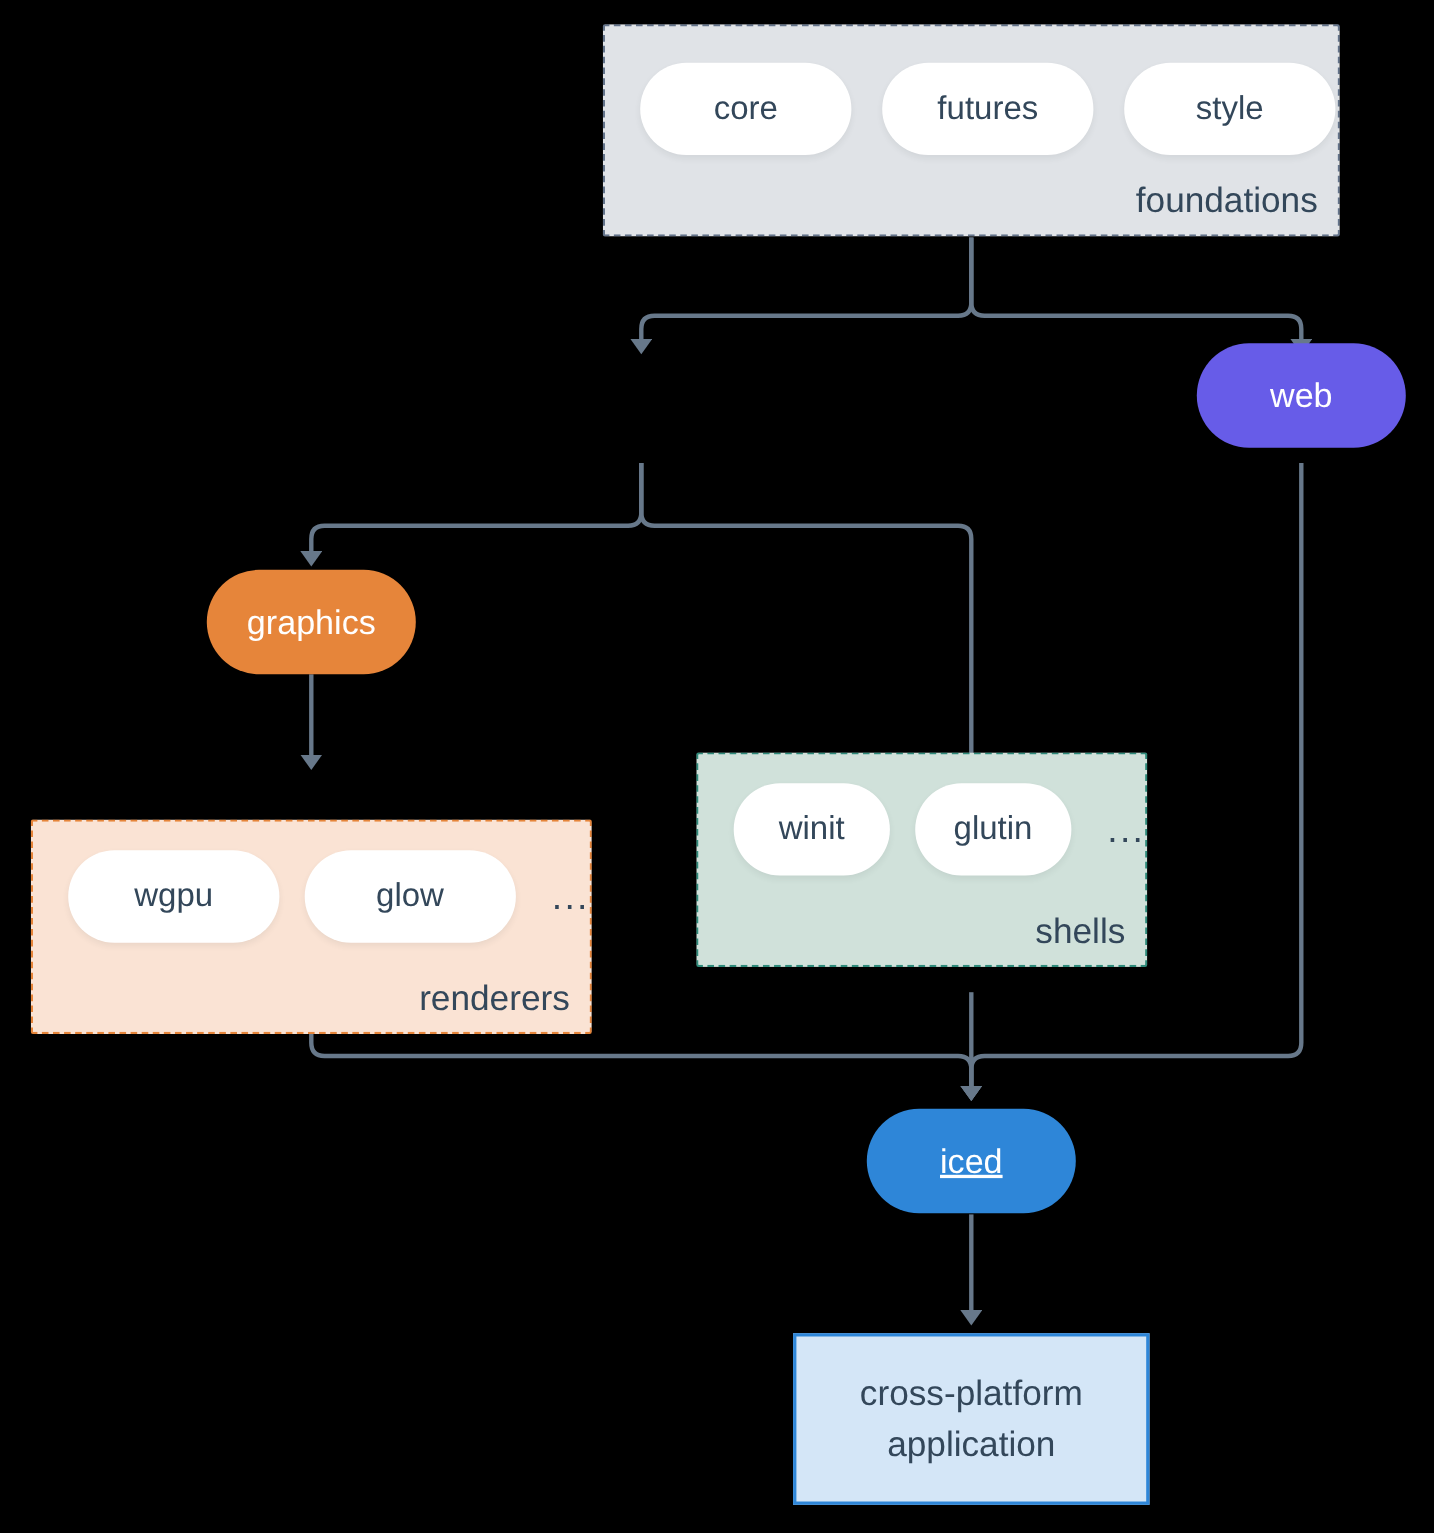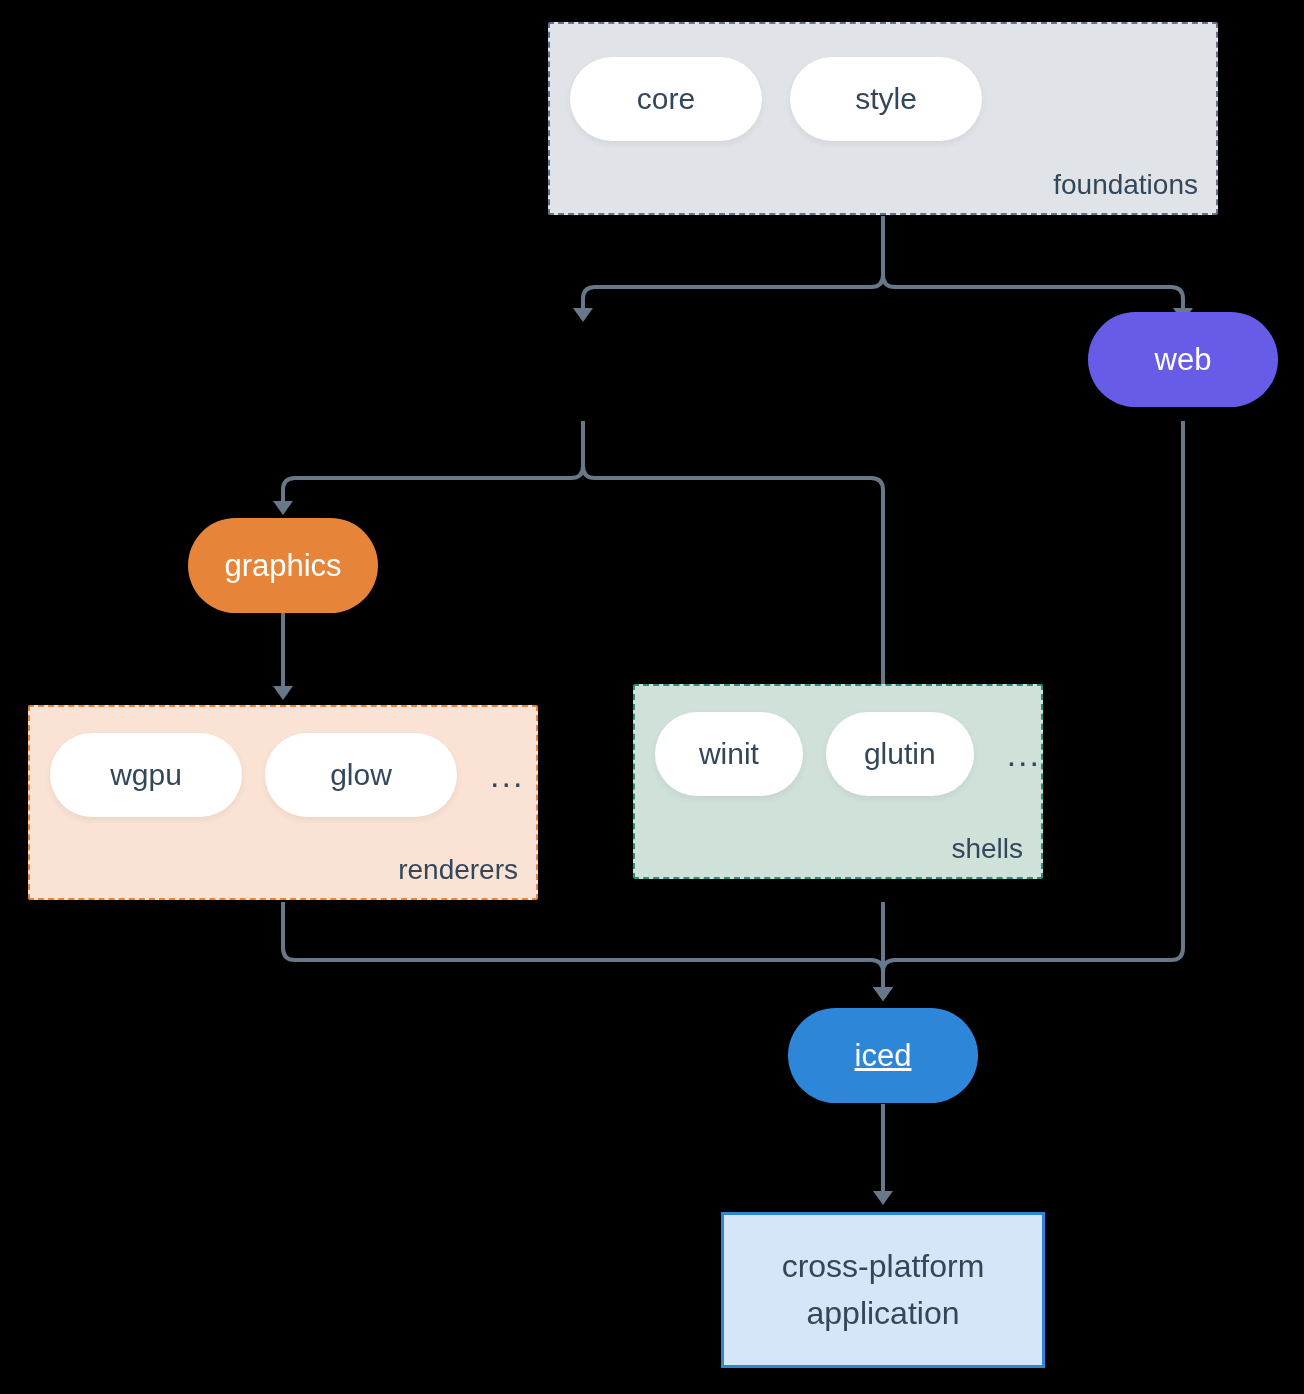--- a/index.html
+++ b/index.html
@@ -17,32 +17,32 @@
     --app-fill:#d4e6f7;
     --app-border:#2e86d8;
     --ink:#33475a;
   }
   *{margin:0;padding:0;box-sizing:border-box;}
   html,body{background:var(--bg);}
   body{font-family:"Liberation Sans","DejaVu Sans",sans-serif;}
   .canvas{position:relative;width:1304px;height:1394px;background:var(--bg);overflow:hidden;}
   .connectors{position:absolute;left:0;top:0;width:1304px;height:1394px;}
 
-  .groupbox{position:absolute;border-radius:2px;}
+  .groupbox{position:absolute;border-radius:2px;padding-left:12px;}
   .groupbox .pills{display:flex;align-items:center;}
   .pill{background:#ffffff;border-radius:42px;display:flex;align-items:center;justify-content:center;
         font-size:30px;color:var(--ink);box-shadow:0 3px 6px rgba(50,60,70,0.08);}
-  .group-label{position:absolute;right:18px;bottom:12px;font-size:28px;color:var(--ink);}
+  .group-label{position:absolute;right:18px;bottom:12px;font-size:32px;color:var(--ink);}
 
   .foundations{left:548px;top:22px;width:670px;height:193px;
                background:var(--found-fill);border:2px dashed var(--found-border);}
   .foundations .pills{padding:33px 0 0 20px;gap:28px;}
   .foundations .pill{width:192px;height:84px;}
 
-  .renderers{left:28px;top:705px;width:510px;height:195px;
+  .renderers{left:28px;top:745px;width:510px;height:195px;
              background:var(--rend-fill);border:2px dashed var(--rend-border);}
   .shells{left:633px;top:684px;width:410px;height:195px;
           background:var(--shell-fill);border:2px dashed var(--shell-border);}
   .renderers .pills,.shells .pills{padding:26px 0 0 20px;gap:23px;}
   .renderers .pill,.shells .pill{width:192px;height:84px;}
   .ellipsis{font-size:34px;color:var(--ink);margin-left:10px;letter-spacing:2px;}
 
   .node{position:absolute;width:190px;height:95px;border-radius:48px;
         display:flex;align-items:center;justify-content:center;
         font-size:31px;color:#ffffff;}
@@ -76,20 +76,21 @@
       <path d="M 283 902 L 283 948 Q 283 960 295 960 L 871 960 Q 883 960 883 972 L 883 989" marker-end="url(#arrowhead)"></path>
       <path d="M 1183 421 L 1183 948 Q 1183 960 1171 960 L 895 960 Q 883 960 883 972 L 883 989" marker-end="url(#arrowhead)"></path>
       <path d="M 883 902 L 883 989" marker-end="url(#arrowhead)"></path>
       <path d="M 883 1104 L 883 1193" marker-end="url(#arrowhead)"></path>
     </g>
   </svg>
 
   <div class="groupbox foundations">
     <div class="pills">
       <div class="pill">core</div>
+      <div class="pill">futures</div>
       <div class="pill">style</div>
     </div>
     <div class="group-label">foundations</div>
   </div>
 
   <div class="node node-web">web</div>
 
   <div class="node node-graphics">graphics</div>
 
   <div class="groupbox renderers">

